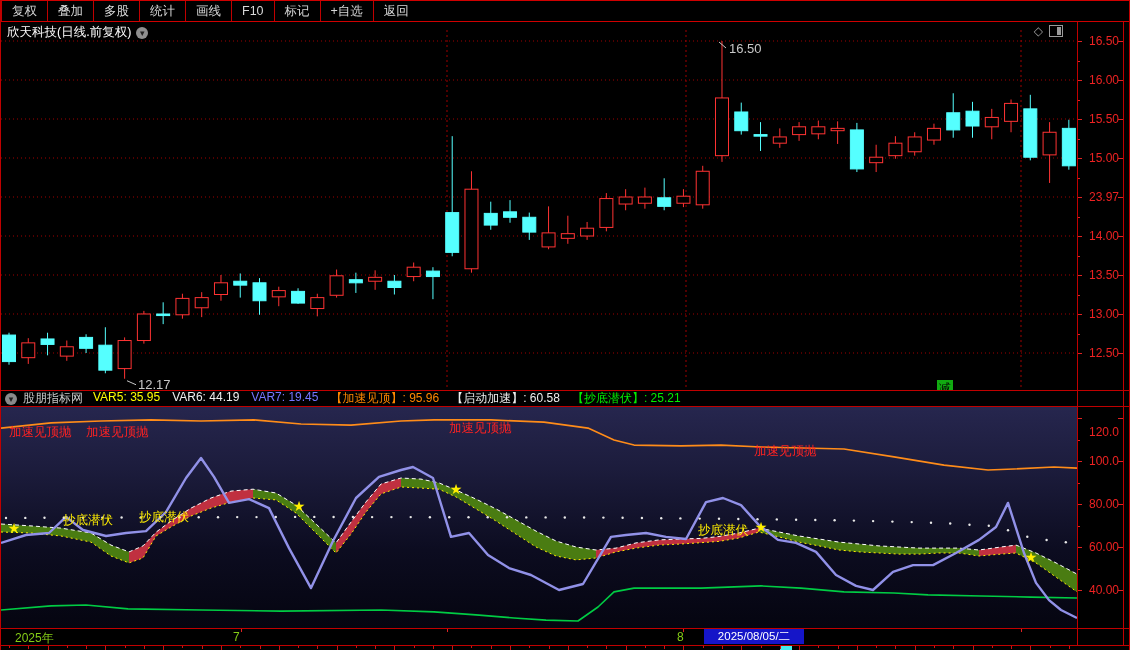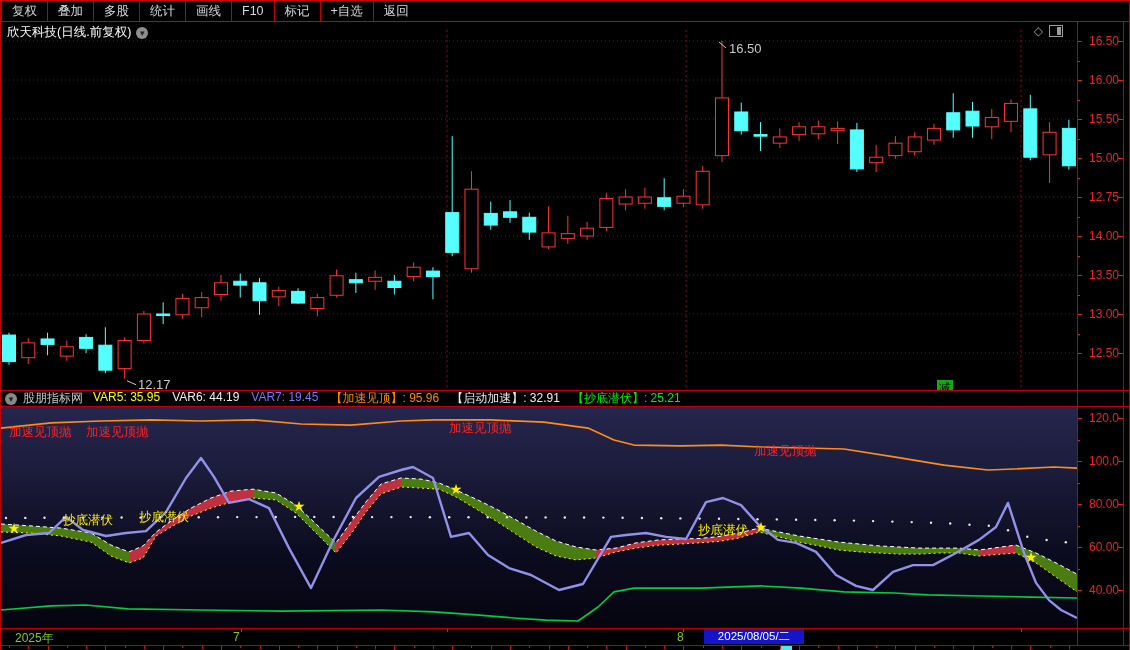--- a/index.html
+++ b/index.html
@@ -232,21 +232,21 @@
       <div class="ax-tick" style="left: 41px; width: 5px; top: 58px;"></div>
       <div class="ax-tick" style="left: 0px; width: 3px; top: 77.5px;"></div>
       <div class="ax-label" style="top: 90px;">15.50</div>
       <div class="ax-tick" style="left: 0px; width: 5px; top: 97px;"></div>
       <div class="ax-tick" style="left: 41px; width: 5px; top: 97px;"></div>
       <div class="ax-tick" style="left: 0px; width: 3px; top: 116.5px;"></div>
       <div class="ax-label" style="top: 129px;">15.00</div>
       <div class="ax-tick" style="left: 0px; width: 5px; top: 136px;"></div>
       <div class="ax-tick" style="left: 41px; width: 5px; top: 136px;"></div>
       <div class="ax-tick" style="left: 0px; width: 3px; top: 155.5px;"></div>
-      <div class="ax-label" style="top: 168px;">12.75</div>
+      <div class="ax-label" style="top: 168px;">23.97</div>
       <div class="ax-tick" style="left: 0px; width: 5px; top: 175px;"></div>
       <div class="ax-tick" style="left: 41px; width: 5px; top: 175px;"></div>
       <div class="ax-tick" style="left: 0px; width: 3px; top: 194.5px;"></div>
       <div class="ax-label" style="top: 207px;">14.00</div>
       <div class="ax-tick" style="left: 0px; width: 5px; top: 214px;"></div>
       <div class="ax-tick" style="left: 41px; width: 5px; top: 214px;"></div>
       <div class="ax-tick" style="left: 0px; width: 3px; top: 233.5px;"></div>
       <div class="ax-label" style="top: 246px;">13.50</div>
       <div class="ax-tick" style="left: 0px; width: 5px; top: 253px;"></div>
       <div class="ax-tick" style="left: 41px; width: 5px; top: 253px;"></div>
@@ -261,21 +261,21 @@
     </div>
 
   <div id="ind-header">
     <span class="drop-circle">▾</span>
     <span id="ind-name">股朋指标网</span>
     <span id="ind-items" style="display:flex;text-decoration:underline;">
         <span class="ind-item" style="color: rgb(255, 255, 0);">VAR5: 35.95</span>
         <span class="ind-item" style="color: rgb(238, 238, 238);">VAR6: 44.19</span>
         <span class="ind-item" style="color: rgb(119, 119, 255);">VAR7: 19.45</span>
         <span class="ind-item" style="color: rgb(255, 136, 0);">【加速见顶】: 95.96</span>
-        <span class="ind-item" style="color: rgb(238, 238, 238);">【启动加速】: 32.91</span>
+        <span class="ind-item" style="color: rgb(238, 238, 238);">【启动加速】: 60.58</span>
         <span class="ind-item" style="color: rgb(0, 238, 0);">【抄底潜伏】: 25.21</span>
       </span>
   </div>
 
   <div id="ind-pane">
     <svg id="ind-svg" width="1076" height="221" viewBox="0 407 1076 221">
         <polygon points="0,523.995 30,525.9300000000001 30,533.025 0,531.95" fill="#4a7c12" stroke="none"></polygon>
         <polygon points="30,525.9300000000001 60,528.08 60,536.035 30,533.025" fill="#4a7c12" stroke="none"></polygon>
         <polygon points="60,528.08 90,533.025 90,542.0550000000001 60,536.035" fill="#4a7c12" stroke="none"></polygon>
         <polygon points="90,533.025 110,545.065 110,556.03 90,542.0550000000001" fill="#4a7c12" stroke="none"></polygon>
@@ -399,21 +399,21 @@
         <text x="85" y="436" fill="#ff2222" font-size="12.5">加速见顶抛</text>
         <text x="448" y="432" fill="#ff2222" font-size="12.5">加速见顶抛</text>
         <text x="753" y="455" fill="#ff2222" font-size="12.5">加速见顶抛</text>
         <text x="62" y="524" fill="#ffee00" font-size="12.5">抄底潜伏</text>
         <text x="138" y="521" fill="#ffee00" font-size="12.5">抄底潜伏</text>
         <text x="697" y="534" fill="#ffee00" font-size="12.5">抄底潜伏</text>
       </svg>
   </div>
 
   <div id="ind-axis">
-      <div class="ax-label" style="top: 21px;">120.0</div>
+      <div class="ax-label" style="top: 35px;">120.0</div>
       <div class="ax-tick" style="left: 0px; width: 5px; top: 28px;"></div>
       <div class="ax-tick" style="left: 41px; width: 5px; top: 28px;"></div>
       <div class="ax-tick" style="left: 0px; width: 3px; top: 49.5px;"></div>
       <div class="ax-label" style="top: 64px;">100.0</div>
       <div class="ax-tick" style="left: 0px; width: 5px; top: 71px;"></div>
       <div class="ax-tick" style="left: 41px; width: 5px; top: 71px;"></div>
       <div class="ax-tick" style="left: 0px; width: 3px; top: 92.5px;"></div>
       <div class="ax-label" style="top: 107px;">80.00</div>
       <div class="ax-tick" style="left: 0px; width: 5px; top: 114px;"></div>
       <div class="ax-tick" style="left: 41px; width: 5px; top: 114px;"></div>

